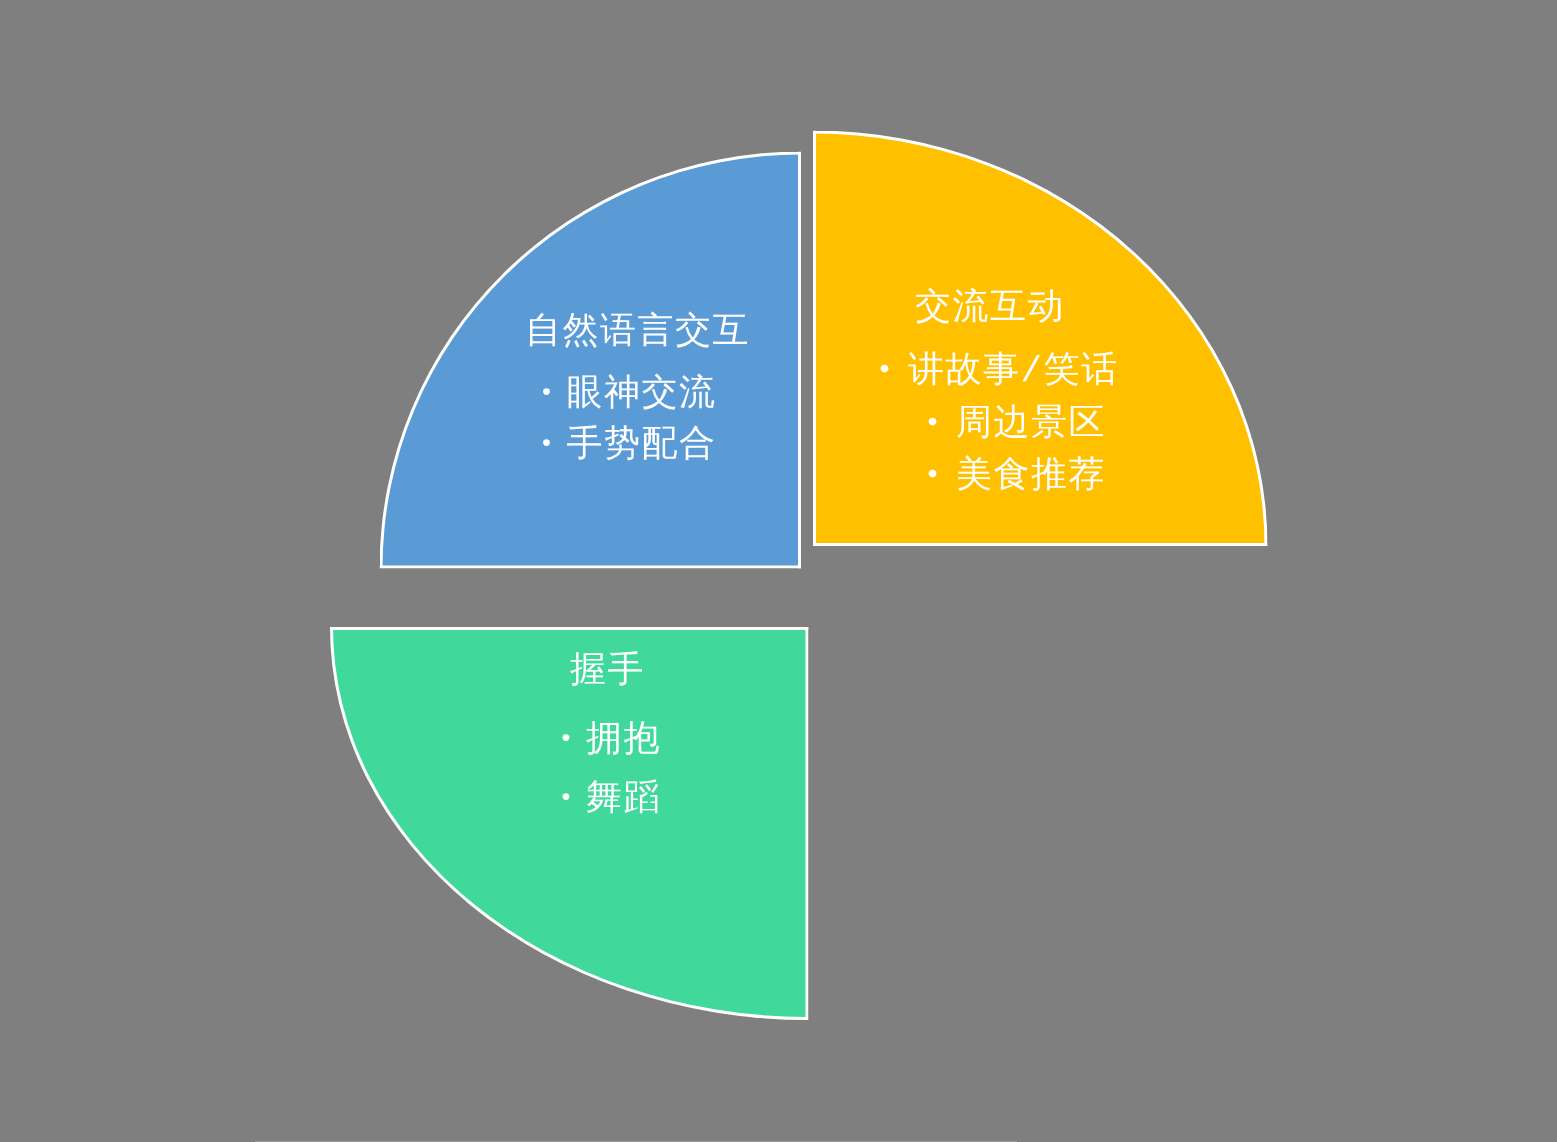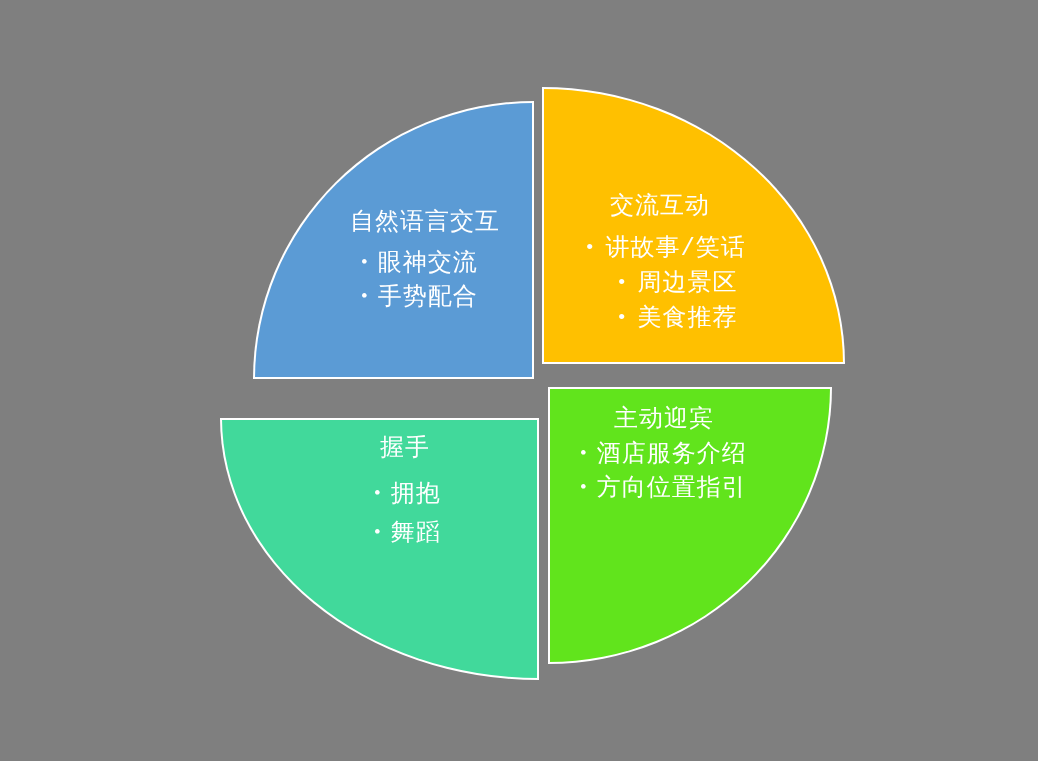--- a/index.html
+++ b/index.html
@@ -88,23 +88,14 @@
   <div class="quadrant q-bl" style="background-color: rgb(65, 217, 155);">
     <div class="q-title">握手</div>
     <div class="q-line b1">
       <span class="bullet">•</span><span>拥抱</span>
     </div>
     <div class="q-line b2">
       <span class="bullet">•</span><span>舞蹈</span>
     </div>
   </div>
 
-  <div class="quadrant q-br" style="background-color: rgb(97, 228, 28);">
-    <div class="q-title">主动迎宾</div>
-    <div class="q-line b1">
-      <span class="bullet">•</span><span>酒店服务介绍</span>
-    </div>
-    <div class="q-line b2">
-      <span class="bullet">•</span><span>方向位置指引</span>
-    </div>
-  </div>
 
 </div>
 
 </body></html>

